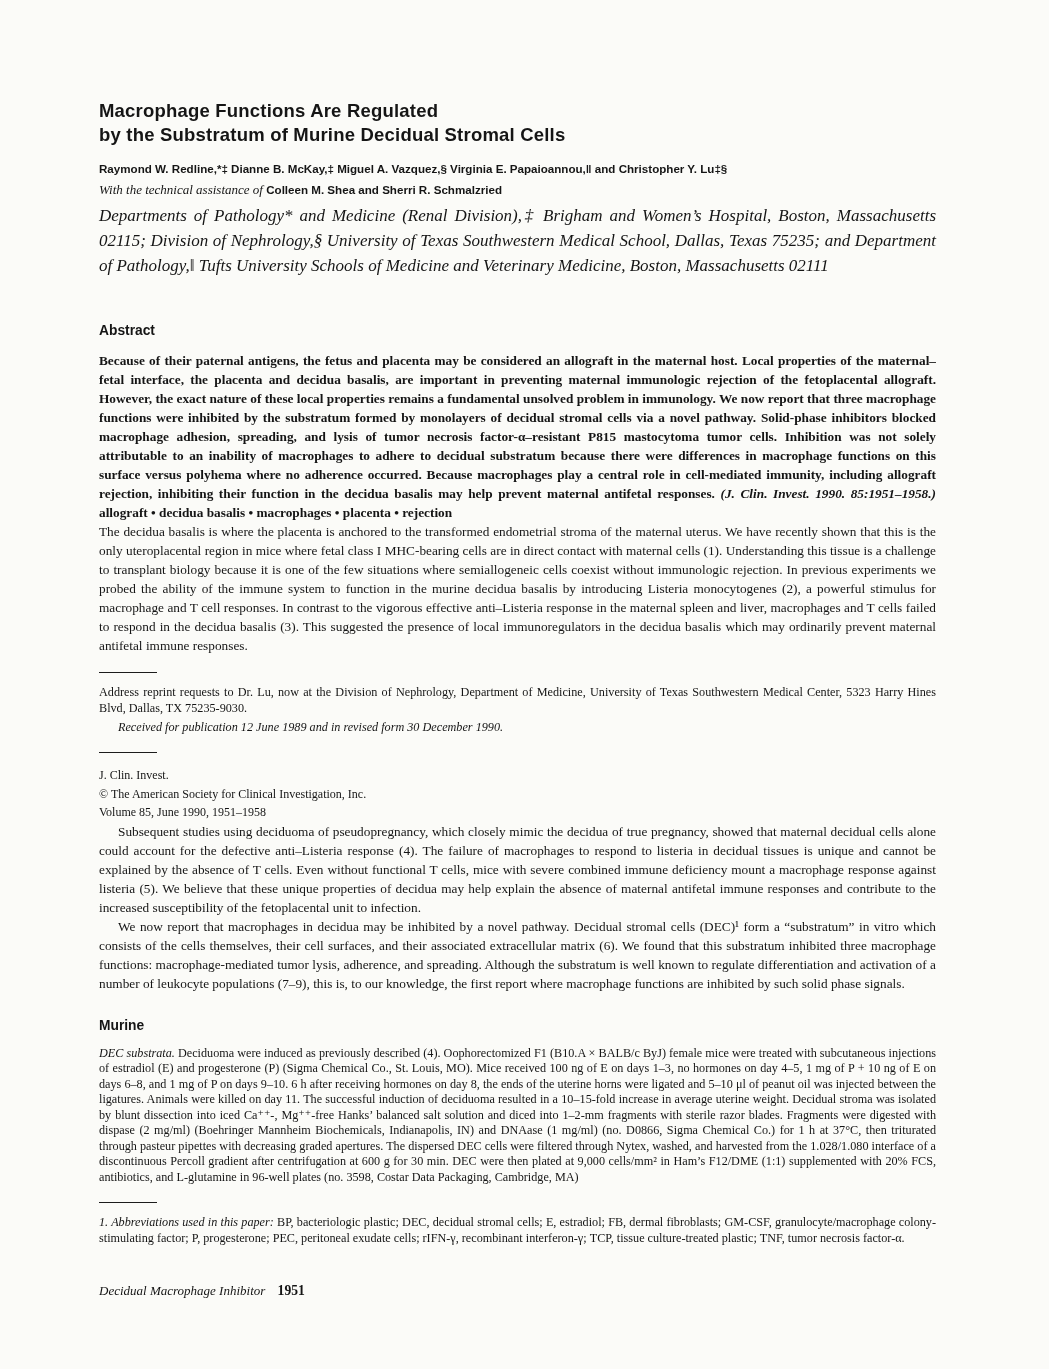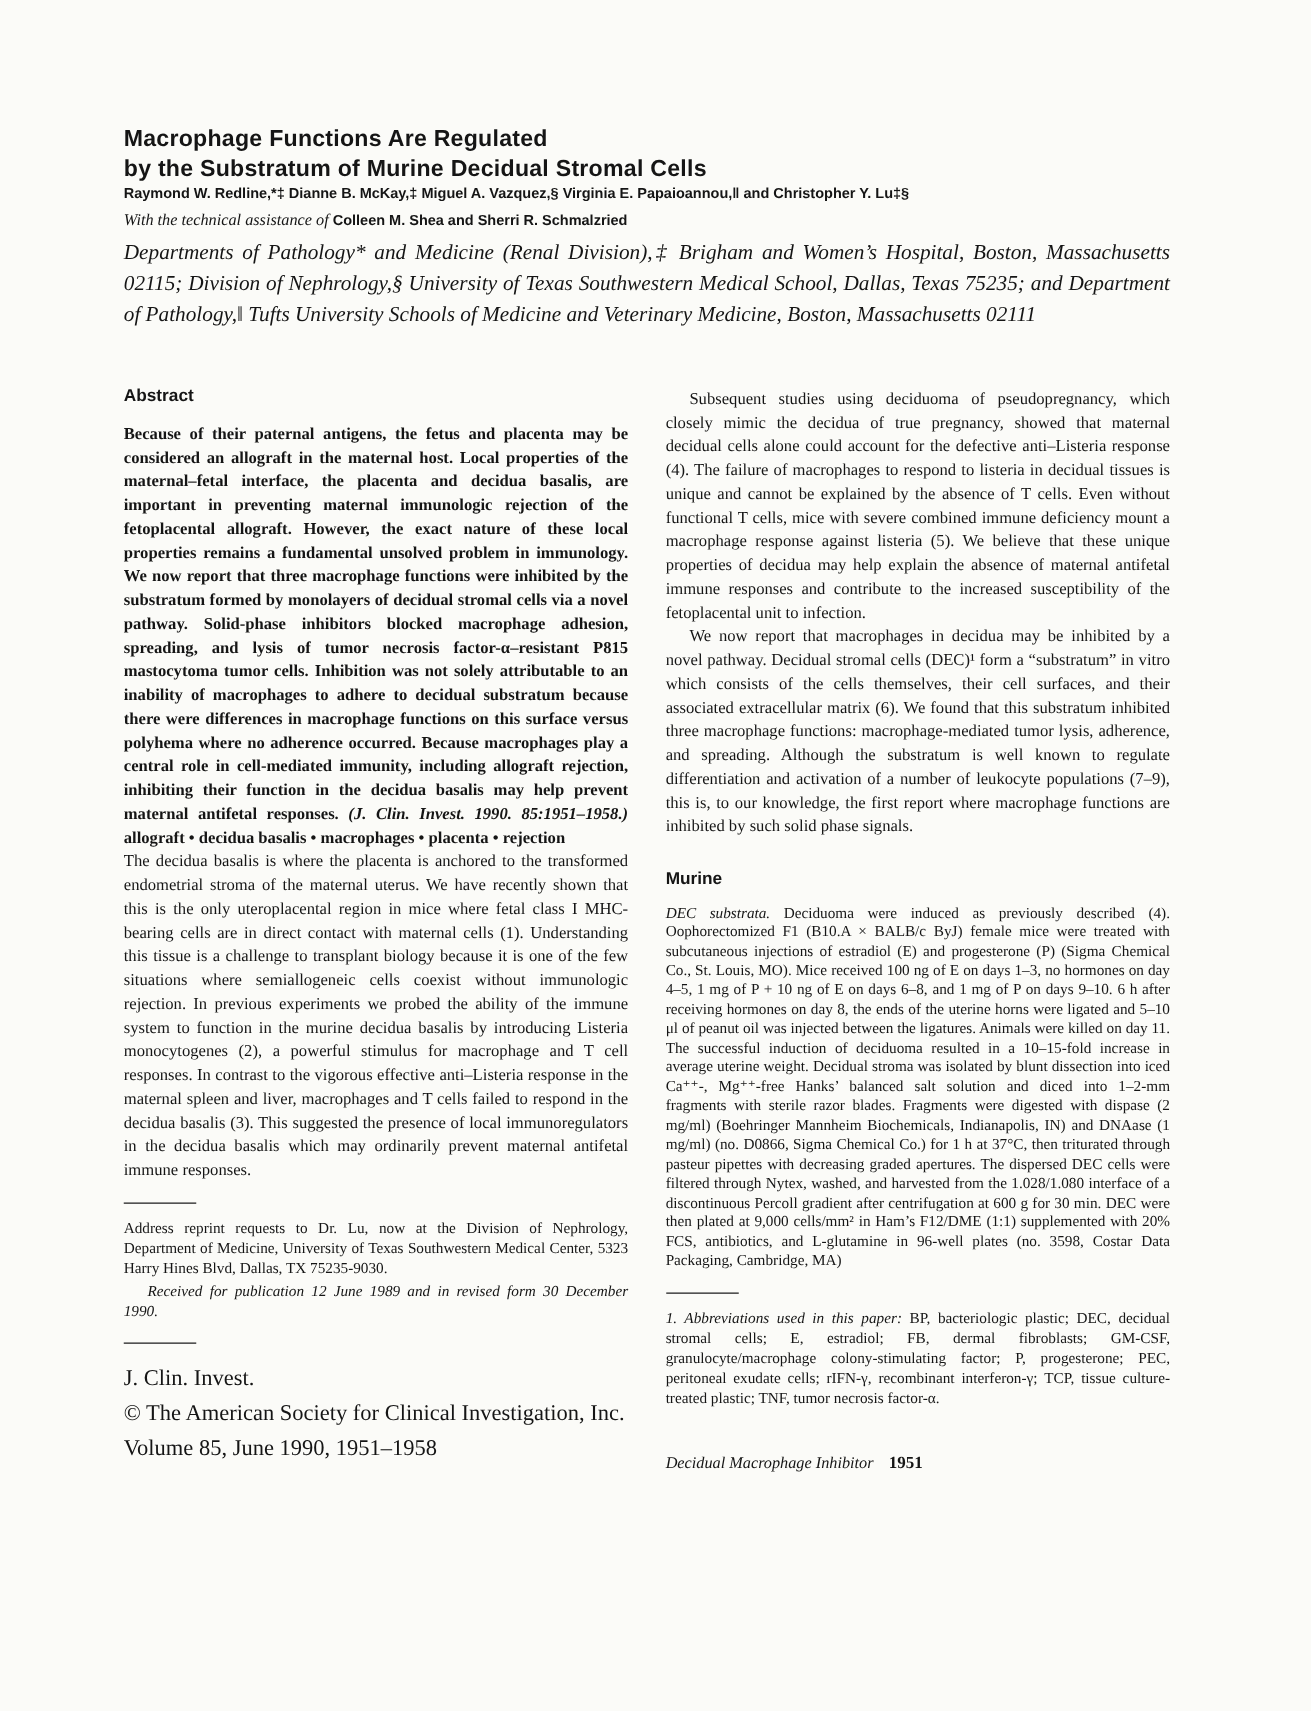--- a/index.html
+++ b/index.html
@@ -17,41 +17,41 @@
   }
   .title {
     font-family: "Liberation Sans", "DejaVu Sans", sans-serif;
     font-weight: bold;
     font-size: 18.5px;
     line-height: 1.3;
     letter-spacing: 0.2px;
   }
   .title span { display: block; }
   .authors {
-    margin-top: 1px;
+    margin-top: 15px;
     font-family: "Liberation Sans", "DejaVu Sans", sans-serif;
     font-weight: bold;
     font-size: 11.6px;
   }
   .assistance { margin-top: 7px; font-size: 13px; }
   .assistance .lead { font-style: italic; }
   .assistance .names {
     font-family: "Liberation Sans", "DejaVu Sans", sans-serif;
     font-weight: bold;
     font-size: 11.6px;
     font-style: normal;
   }
   .affiliations {
     margin-top: 6px;
     font-style: italic;
     font-size: 17px;
     line-height: 1.46;
     text-align: justify;
   }
-  .columns { display: flex; gap: 30px; margin-top: 44px; }
+  .columns { display: flex; margin-top: 44px; flex-direction: column; }
   .col { flex: 1 1 0; min-width: 0; }
   .section-heading {
     font-family: "Liberation Sans", "DejaVu Sans", sans-serif;
     font-weight: bold;
     font-size: 13.8px;
     margin-bottom: 13px;
   }
   .section-heading.mt { margin-top: 25px; }
   .body-text {
     font-size: 13.3px;
@@ -66,21 +66,21 @@
     border-top: 1.2px solid #1c1c1c;
     margin: 17px 0 11px 0;
   }
   .footnote {
     font-size: 12.2px;
     line-height: 1.32;
     text-align: justify;
   }
   .footnote.italic { font-style: italic; margin-top: 3px; }
   .footnote .lead { font-style: italic; }
-  .journal-block { margin-top: 13px; font-size: 18px; line-height: 1.56; }
+  .journal-block { margin-top: 13px; font-size: 12px; line-height: 1.56; }
   .methods-text {
     font-size: 12.2px;
     line-height: 1.27;
     text-align: justify;
   }
   .methods-text .lead { font-style: italic; }
   .footer-line {
     margin-top: 36px;
     font-size: 13px;
   }

